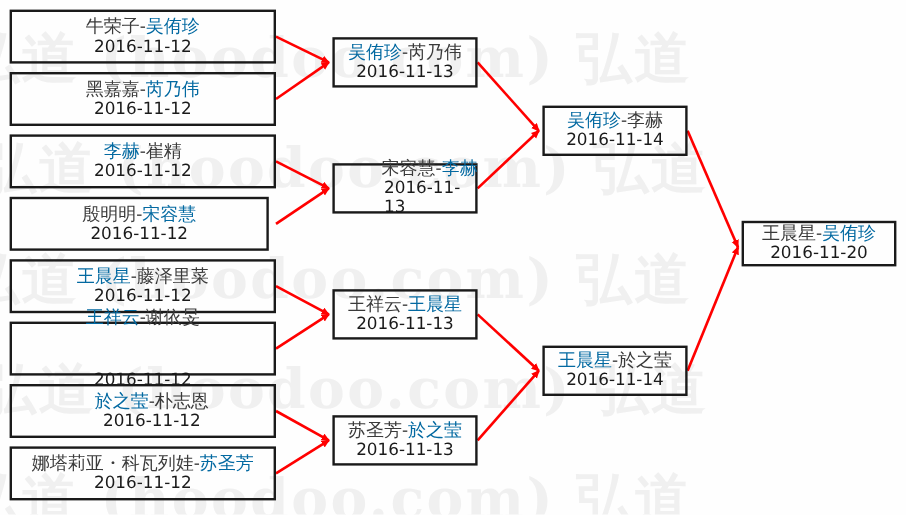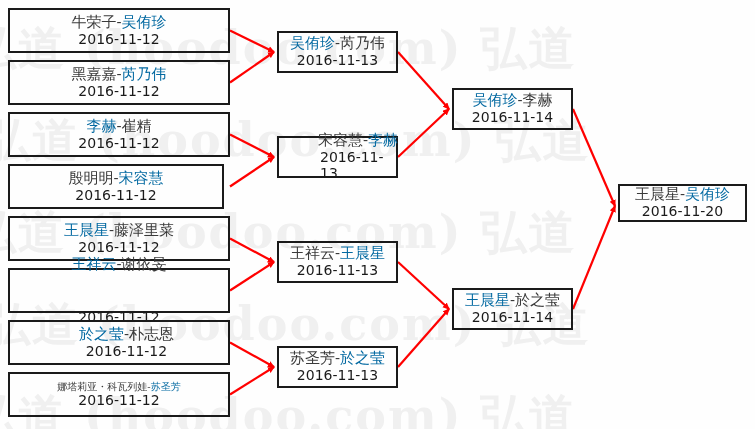--- a/index.html
+++ b/index.html
@@ -60,21 +60,21 @@
   .p-winner { color: #0369a1; }
   .p-sep    { color: #3a3a3a; }
   .match-date {
     font-family: "DejaVu Sans", "Liberation Sans", sans-serif;
     font-size: 14px;
     color: #1a1a1a;
     margin-top: 1px;
     letter-spacing: 0px;
   }
   .r1 .players { font-size: 15px; }
-  .r1.narrow .players { font-size: 10px; }
+  .r1.narrow .players { font-size: 15px; }
 </style>
 </head>
 <body>
 
 <div id="stage">
 
   <div id="watermark-layer">
       <div class="wm" style="left: -30px; top: 18px;">弘道 (hoodoo.com) 弘道</div>
       <div class="wm" style="left: -16px; top: 110px;">弘道 (hoodoo.com) 弘道</div>
       <div class="wm" style="left: -30px; top: 202px;">弘道 (hoodoo.com) 弘道</div>

